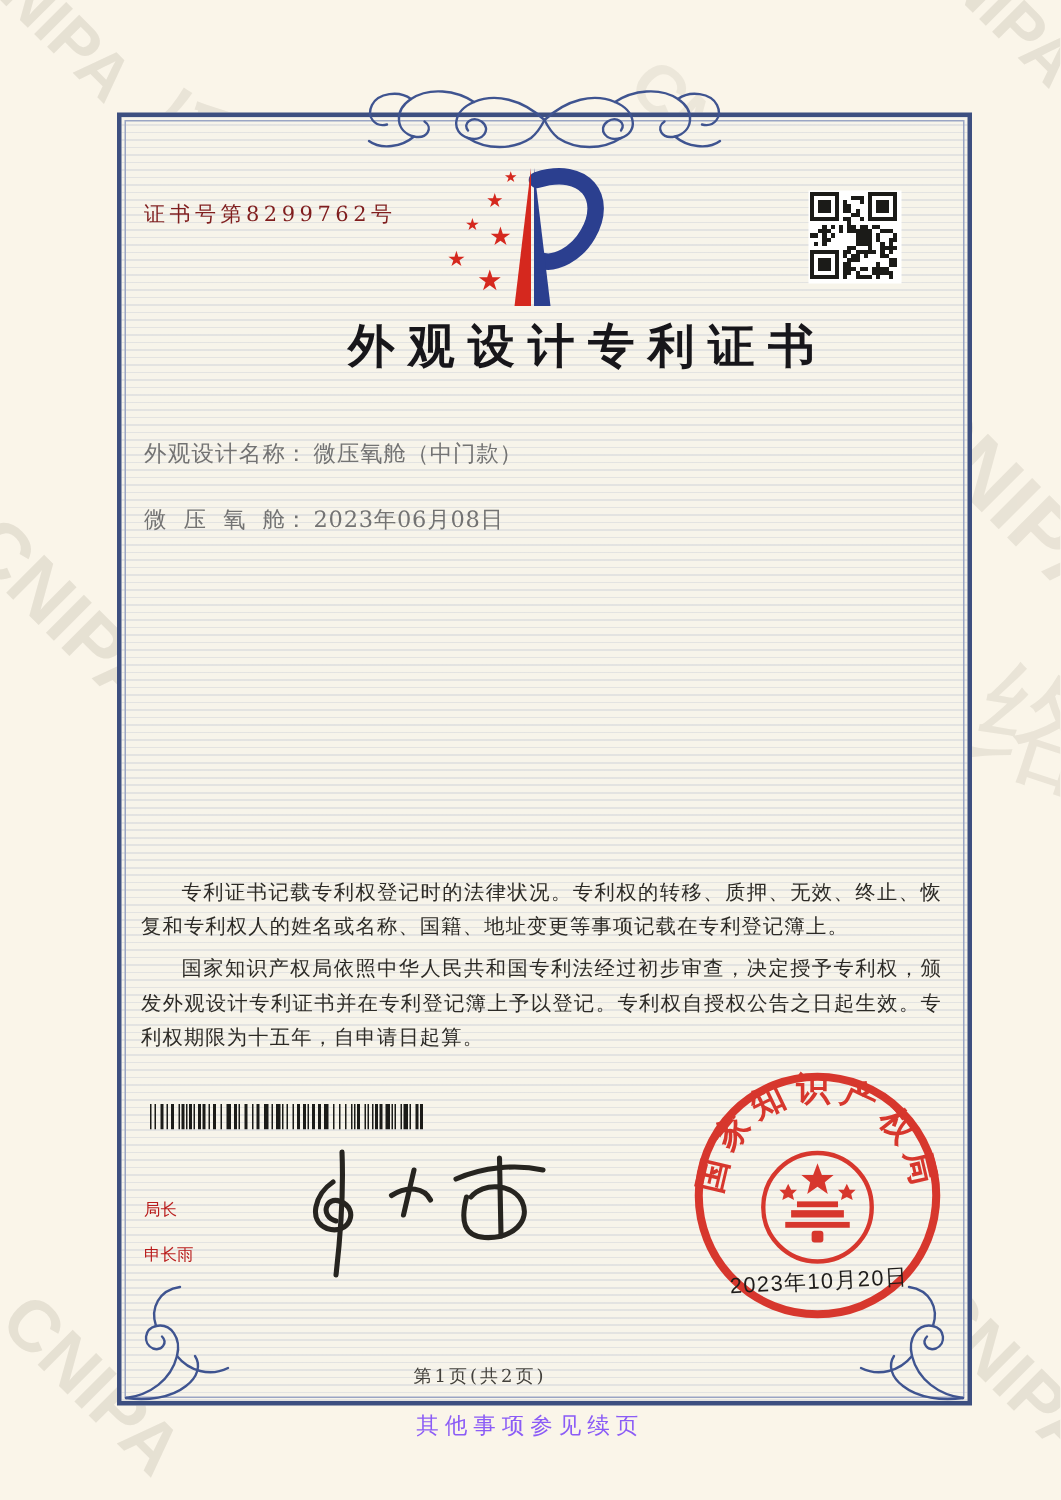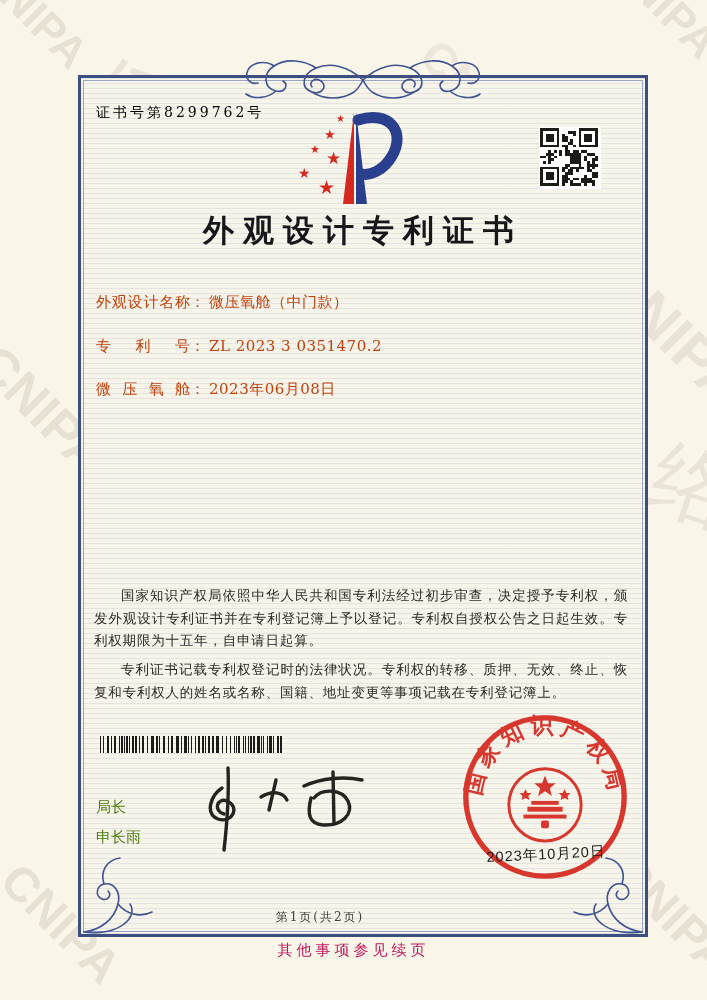--- a/index.html
+++ b/index.html
@@ -15,46 +15,46 @@
          background:
            repeating-linear-gradient(180deg, rgba(122,138,180,.16) 0 1px, rgba(255,255,255,0) 1px 5px),
            #f7f4ea;}
   .frame-inner{position:absolute;left:2px;top:2px;right:2px;bottom:2px;border:1px solid #9aa5c4;}
 
   .ornament{position:absolute;z-index:3;}
   .ornament svg{display:block;}
 
   
   .content{position:absolute;inset:0;z-index:4;}
-  .cert-no{position:absolute;left:96px;top:104px;font-size:14px;letter-spacing:3px;color:#000000;}
+  .cert-no{position:absolute;left:96px;top:134px;font-size:14px;letter-spacing:3px;color:#7f1d1d;}
   .logo{position:absolute;left:292px;top:108px;width:122px;height:100px;}
   .logo .star{position:absolute;color:#d5281e;line-height:1;}
   .qr{position:absolute;left:539px;top:127px;width:60px;height:60px;background:#fff;padding:1px;}
-  .title{position:absolute;left:78px;top:210px;width:570px;text-align:center;font-size:31px;font-weight:bold;letter-spacing:9px;color:#17161a;}
+  .title{position:absolute;left:78px;top:210px;width:628px;text-align:center;font-size:31px;font-weight:bold;letter-spacing:9px;color:#17161a;}
 
   .fields{position:absolute;left:96px;top:293px;width:535px;}
-  .frow{height:22px;margin-bottom:21.5px;font-size:15px;color:#c2410c;white-space:nowrap;}
+  .frow{height:22px;margin-bottom:21.5px;font-size:15px;color:#737373;white-space:nowrap;}
   .flabel{display:inline-block;width:94px;text-align:justify;text-align-last:justify;vertical-align:top;}
   .fcolon{display:inline-block;vertical-align:top;}
   .fvalue{display:inline-block;margin-left:4px;vertical-align:top;letter-spacing:.5px;}
   .fpair2{display:inline-block;margin-left:58px;}
 
   .paras{position:absolute;left:94px;top:584px;width:534px;font-size:13.5px;line-height:1.68;letter-spacing:.8px;color:#2c2a26;}
   .paras p{margin:0 0 6px 0;text-indent:2em;text-align:justify;}
 
   .barcode{position:absolute;left:100px;top:736px;width:182px;height:17px;}
 
-  .signer{position:absolute;left:96px;top:792px;font-family:"Liberation Sans",sans-serif;font-size:15px;color:#4d7c0f;line-height:30px;}
+  .signer{position:absolute;left:96px;top:792px;font-family:"Liberation Sans",sans-serif;font-size:11px;color:#b91c1c;line-height:30px;}
   .signature{position:absolute;left:192px;top:762px;width:195px;height:95px;}
 
   .seal{position:absolute;left:459px;top:711px;width:172px;height:172px;opacity:.92;}
   .seal-date{position:absolute;left:468px;top:845px;width:156px;text-align:center;font-size:14.5px;color:#1e1c1a;letter-spacing:1px;transform:rotate(-3deg);font-family:"Liberation Sans",sans-serif;}
 
   .page-info{position:absolute;left:78px;top:909px;width:484px;text-align:center;font-size:12px;letter-spacing:2px;color:#43413c;}
-  .continuation{position:absolute;left:0;top:941px;width:707px;text-align:center;font-size:15px;letter-spacing:4px;color:#be185d;}
+  .continuation{position:absolute;left:0;top:941px;width:707px;text-align:center;font-size:15px;letter-spacing:4px;color:#8b5cf6;}
 </style>
 </head>
 <body>
 
 <div class="page">
 
   <div class="wm" style="left:-34px;top:-12px;font-size:44px;transform:rotate(45deg);">CNIPA</div>
   <div class="wm" style="left:596px;top:-22px;font-size:44px;transform:rotate(45deg);">CNIPA</div>
   <div class="wm" style="left:408px;top:70px;font-size:46px;transform:rotate(45deg);opacity:.3;">CNIPA</div>
   <div class="wm" style="left:586px;top:300px;font-size:58px;transform:rotate(45deg);opacity:.4;">CNIPA</div>
@@ -258,30 +258,27 @@
           <rect x="2" y="16" width="3" height="3" fill="#1b1b18"></rect>
         </svg></div>
 
     <div class="title">外观设计专利证书</div>
 
     <div class="fields">
       <div class="frow">
         <span class="flabel">外观设计名称</span><span class="fcolon">：</span><span class="fvalue">微压氧舱（中门款）</span>
       </div>
       <div class="frow">
-        <span class="flabel">专利号</span><span class="fcolon">：</span><span class="fvalue">ZL 2023 3 0351470.2</span>
-      </div>
-      <div class="frow">
         <span class="flabel">微压氧舱</span><span class="fcolon">：</span><span class="fvalue">2023年06月08日</span>
       </div>
     </div>
 
     <div class="paras">
+      <p>专利证书记载专利权登记时的法律状况。专利权的转移、质押、无效、终止、恢复和专利权人的姓名或名称、国籍、地址变更等事项记载在专利登记簿上。</p>
       <p>国家知识产权局依照中华人民共和国专利法经过初步审查，决定授予专利权，颁发外观设计专利证书并在专利登记簿上予以登记。专利权自授权公告之日起生效。专利权期限为十五年，自申请日起算。</p>
-      <p>专利证书记载专利权登记时的法律状况。专利权的转移、质押、无效、终止、恢复和专利权人的姓名或名称、国籍、地址变更等事项记载在专利登记簿上。</p>
     </div>
 
     <div class="barcode" id="barbox"><svg width="182" height="17">
           <rect x="0" y="0" width="1" height="17" fill="#1b1b18"></rect>
           <rect x="3" y="0" width="1" height="17" fill="#1b1b18"></rect>
           <rect x="7" y="0" width="2" height="17" fill="#1b1b18"></rect>
           <rect x="11" y="0" width="1" height="17" fill="#1b1b18"></rect>
           <rect x="14" y="0" width="2" height="17" fill="#1b1b18"></rect>
           <rect x="19" y="0" width="1" height="17" fill="#1b1b18"></rect>
           <rect x="21" y="0" width="2" height="17" fill="#1b1b18"></rect>

